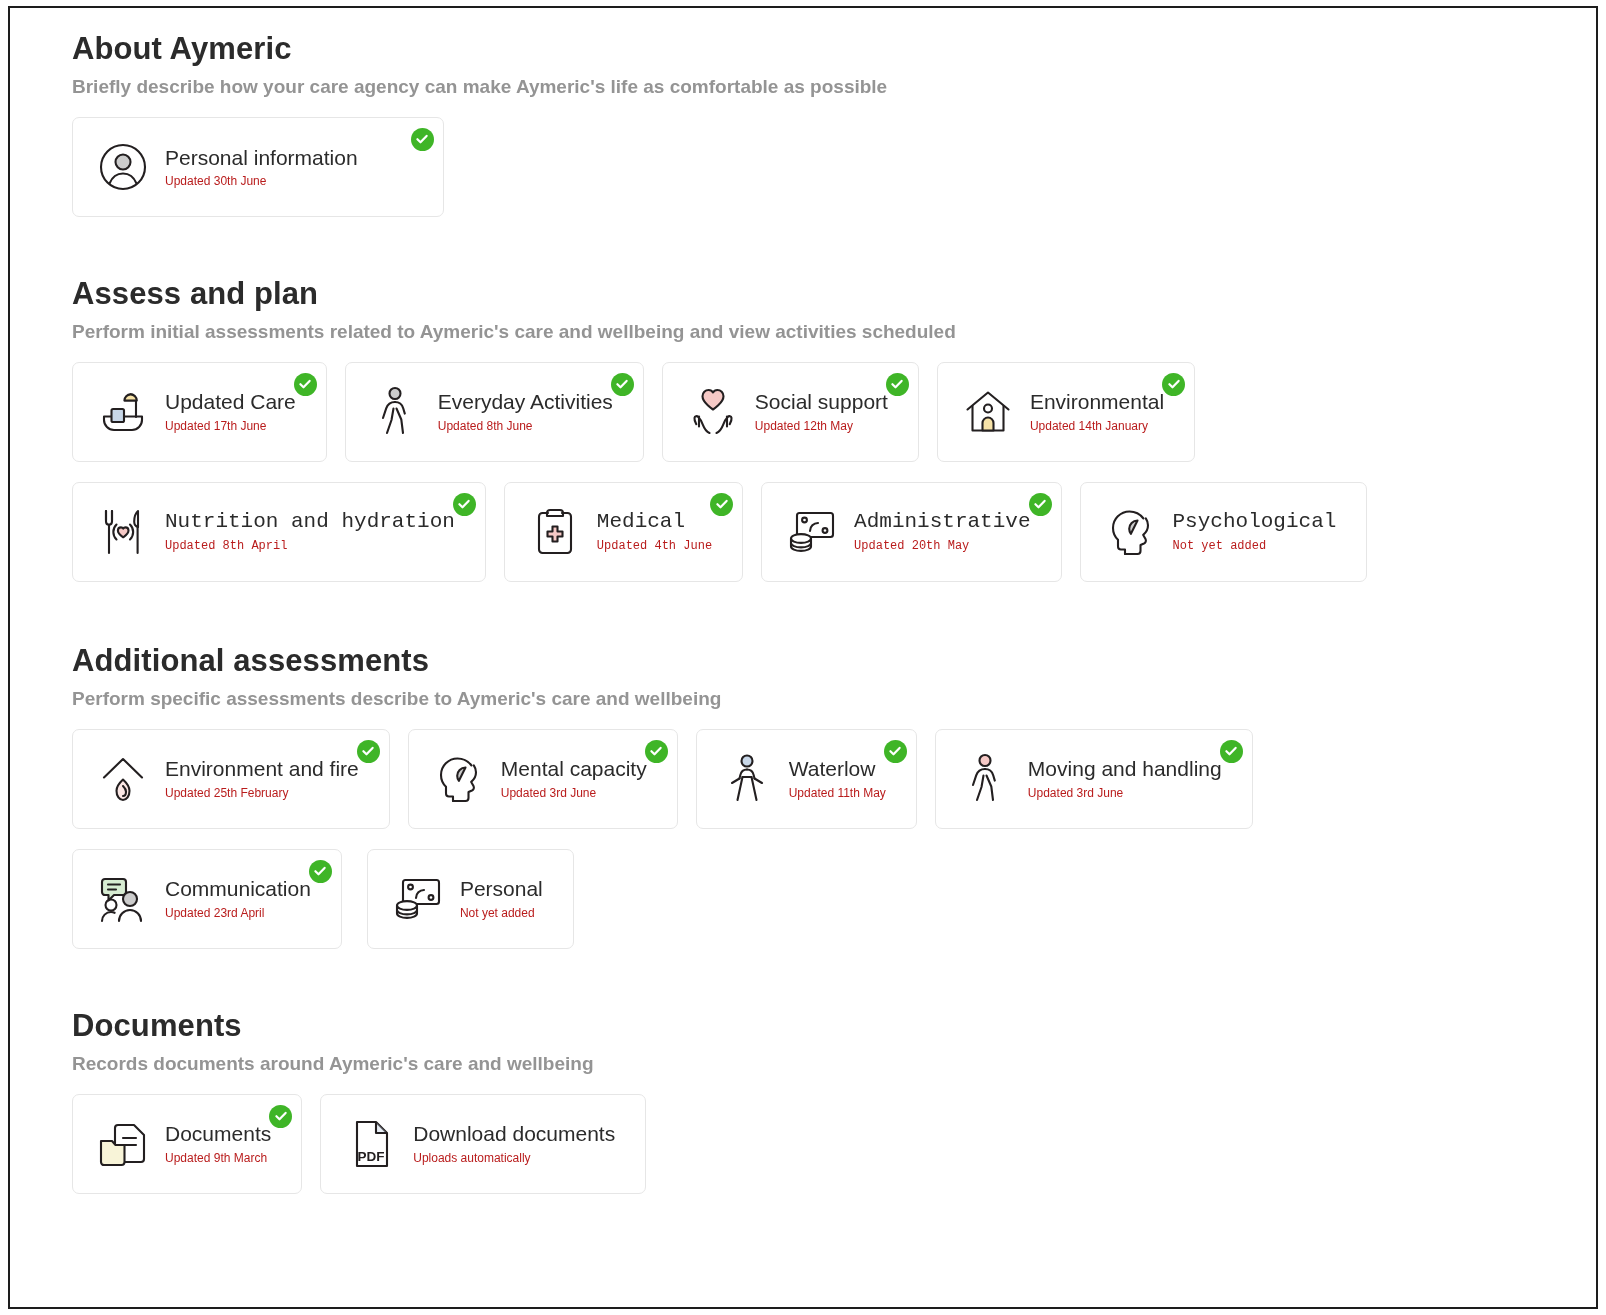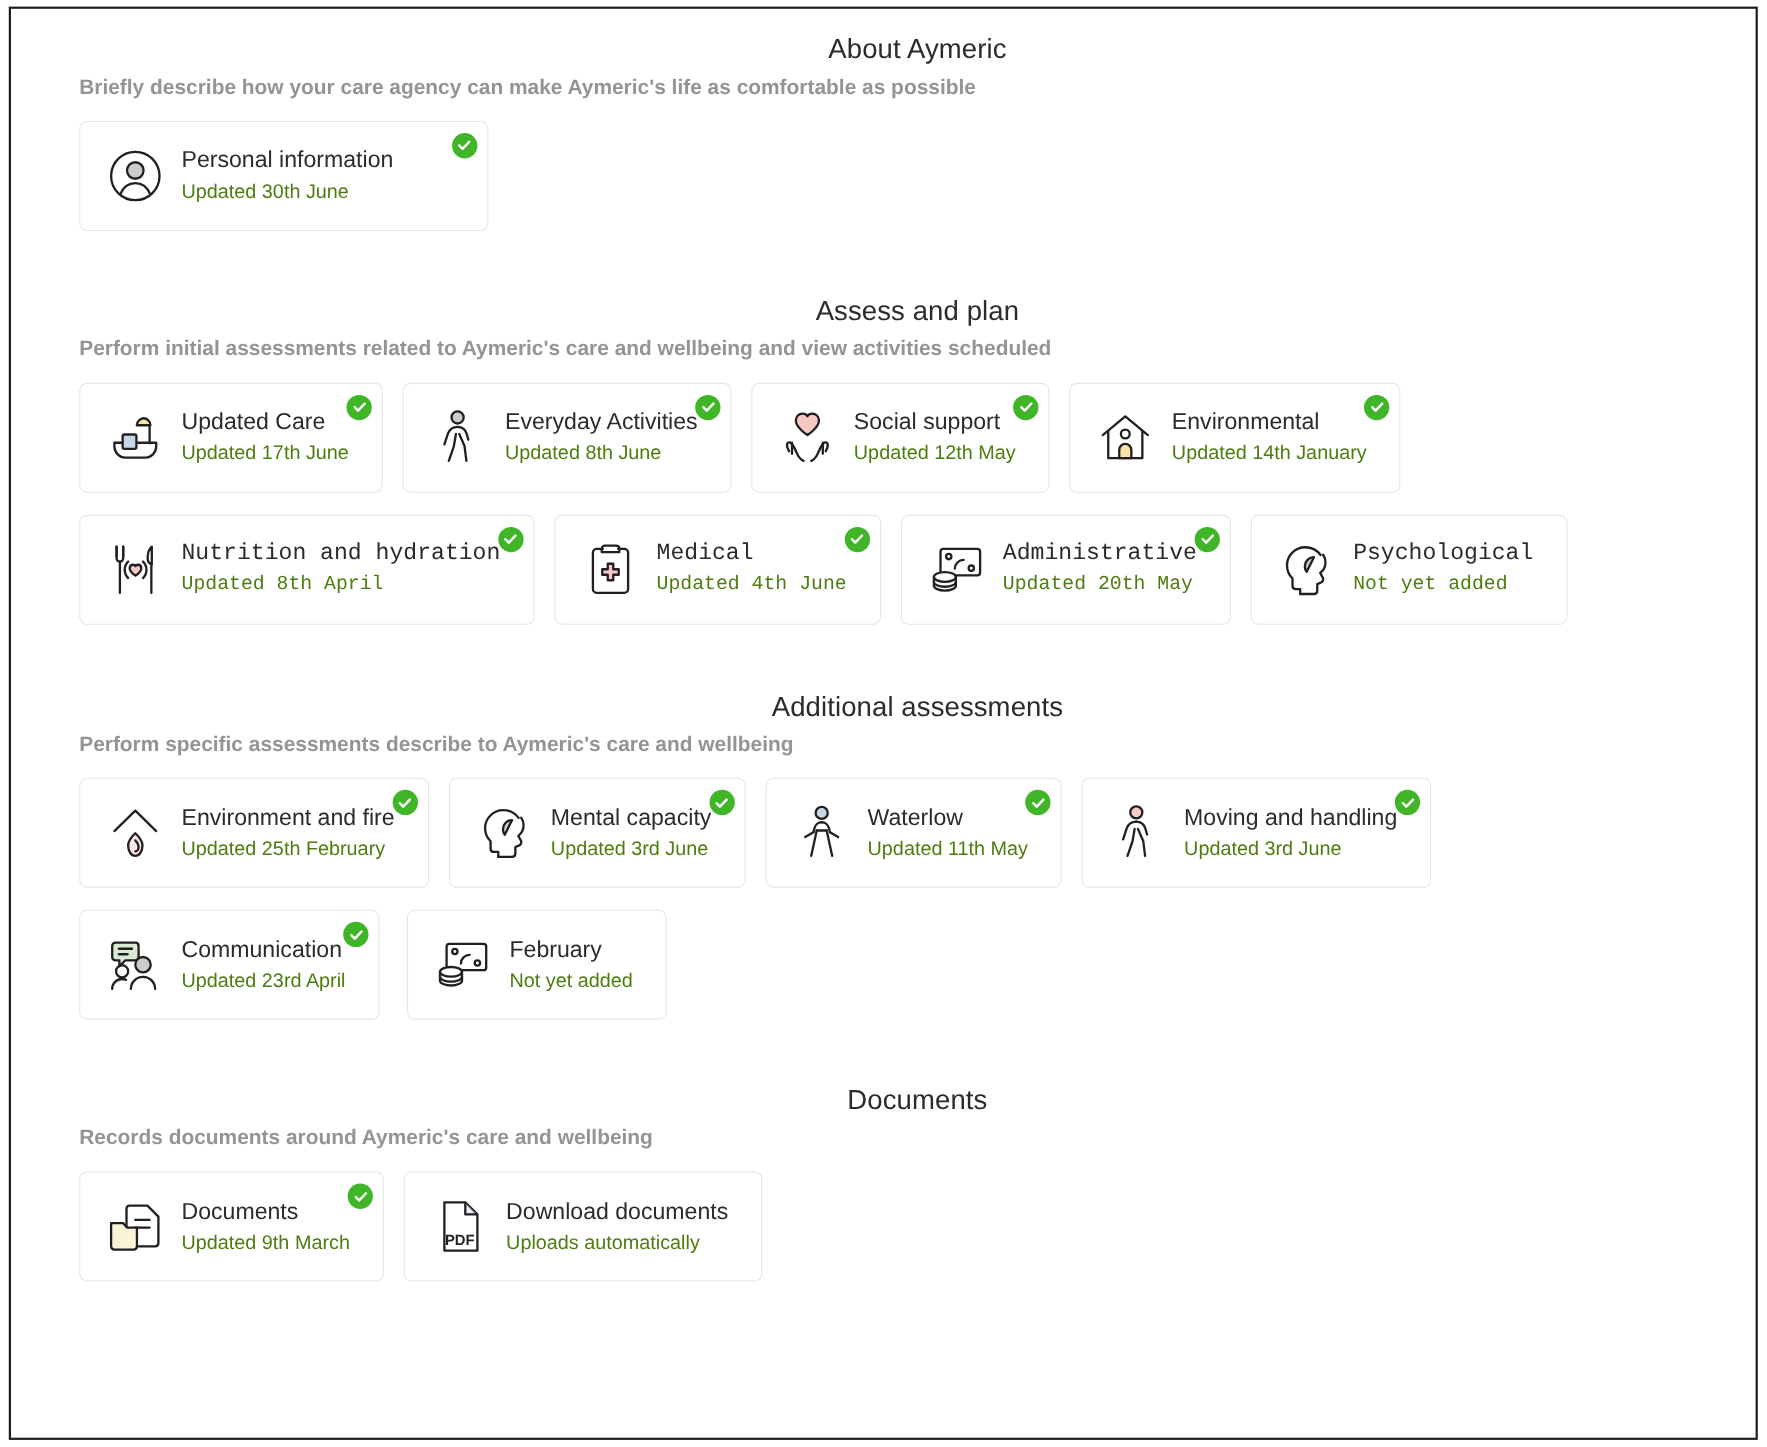--- a/index.html
+++ b/index.html
@@ -21,27 +21,26 @@
   #page {
     position: absolute;
     left: 0; top: 0;
     width: 1586px; height: 1299px;
     padding: 22px 0 0 62px;
     overflow: hidden;
   }
 
   .section { margin-bottom: 0; }
   .section-title {
-    font-size: 25px;
+    font-size: 31px;
     color: #2b2b2b;
-    font-weight: 400;
+    font-weight: 700;
     letter-spacing: 0.1px;
     margin: 0 0 8px 0;
     line-height: 1.2;
-    text-align: center;
   }
   .section-sub {
     font-size: 19px;
     color: #949494;
     font-weight: 700;
     margin: 0 0 18px 0;
     line-height: 1.25;
   }
 
   .card-row {
@@ -73,22 +72,22 @@
   }
   .card-icon svg { display: block; }
   .card-text { display: flex; flex-direction: column; justify-content: center; }
   .card-title {
     font-size: 21px;
     color: #2b2b2b;
     line-height: 1.25;
     white-space: nowrap;
   }
   .card-sub {
-    font-size: 18px;
-    color: #4d7c0f;
+    font-size: 12px;
+    color: #b91c1c;
     line-height: 1.3;
     margin-top: 3px;
     white-space: nowrap;
   }
   .badge {
     position: absolute;
     top: 10px;
     right: 9px;
     width: 23px;
     height: 23px;
@@ -410,21 +409,21 @@
       <rect x="11" y="5" width="36" height="24" rx="2.5" stroke="#231f20" fill="none" stroke-width="2.1" stroke-linecap="round" stroke-linejoin="round"></rect>
       <circle cx="18.5" cy="12" r="2.4" stroke="#231f20" fill="none" stroke-width="2.1" stroke-linecap="round" stroke-linejoin="round"></circle>
       <circle cx="39" cy="22.5" r="2.4" stroke="#231f20" fill="none" stroke-width="2.1" stroke-linecap="round" stroke-linejoin="round"></circle>
       <path d="M24 23c0-4.4 3.6-8 8-8" stroke="#231f20" fill="none" stroke-width="2.1" stroke-linecap="round" stroke-linejoin="round"></path>
       <ellipse cx="15" cy="30.5" rx="10" ry="4.4" fill="#ffffff" stroke="#231f20" stroke-width="2.1"></ellipse>
       <path d="M5 30.5v8c0 2.4 4.5 4.4 10 4.4s10-2 10-4.4v-8" stroke="#231f20" fill="none" stroke-width="2.1" stroke-linecap="round" stroke-linejoin="round"></path>
       <path d="M5 35c0 2.4 4.5 4.4 10 4.4s10-2 10-4.4" stroke="#231f20" fill="none" stroke-width="2.1" stroke-linecap="round" stroke-linejoin="round"></path>
     </svg>
             </span>
             <span class="card-text">
-              <span class="card-title">February</span>
+              <span class="card-title">Personal</span>
               <span class="card-sub">Not yet added</span>
             </span>
           </div>
         </div>
       </div>
       <div style="height: 58px;"></div>
       <div class="section">
         <div class="section-title">Documents</div>
         <div class="section-sub">Records documents around Aymeric's care and wellbeing</div>
         <div class="card-row">

